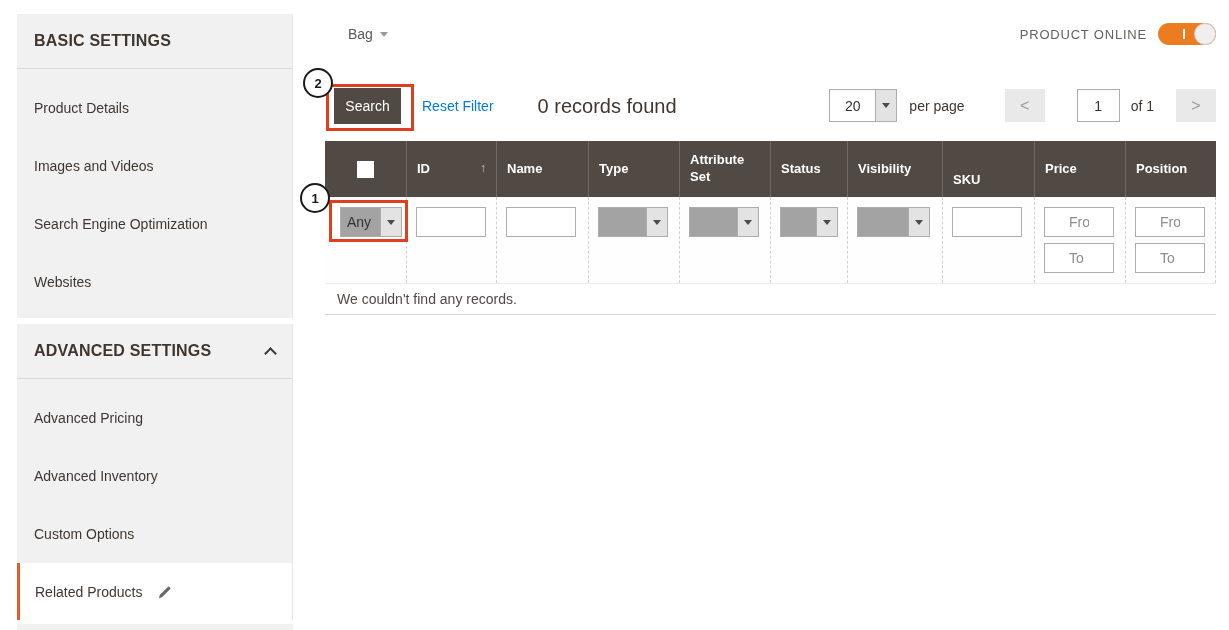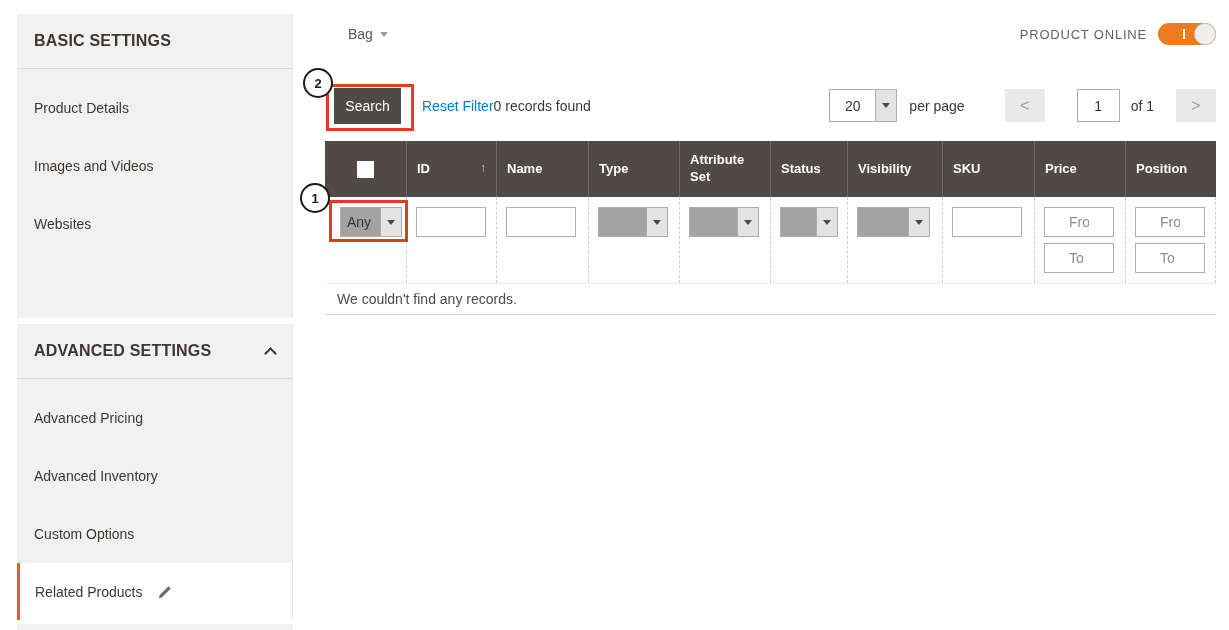--- a/index.html
+++ b/index.html
@@ -54,21 +54,21 @@
     background: #f0efee; border: 1px solid #cfccc9;
   }
 
   
   .toolbar { position: absolute; left: 334px; top: 88px; width: 882px; height: 36px; display: flex; align-items: center; }
   .search-btn {
     width: 67px; height: 36px; background: #514943; color: #ffffff; border: 1px solid #514943;
     font-size: 14px; font-family: inherit; cursor: pointer;
   }
   .reset-link { margin-left: 21px; font-size: 14px; color: #007bdb; text-decoration: none; cursor: pointer; }
-  .records-found { font-size: 14px; color: #41362f; }
+  .records-found { margin-left: 44px; font-size: 20px; color: #41362f; }
   .pager { position: absolute; right: 0; top: 1px; display: flex; align-items: center; }
   .mini-select { display: flex; height: 33px; border: 1px solid #adadad; background: #fff; cursor: pointer; }
   .mini-select .sel-value { display: flex; align-items: center; justify-content: center; font-size: 14px; color: #333; }
   .sel-arrow { width: 21px; background: #e3e3e3; border-left: 1px solid #adadad; display: flex; align-items: center; justify-content: center; }
   .sel-arrow .caret-down { border-top-color: #514943; border-left-width: 4px; border-right-width: 4px; }
   .pp-select .sel-value { width: 45px; }
   .per-page-label { font-size: 14px; color: #41362f; margin: 0 40px 0 12px; }
   .nav-btn {
     width: 40px; height: 33px; background: #e9e9e9; border: none; color: #9a9a9a;
     font-size: 16px; display: flex; align-items: center; justify-content: center; cursor: pointer; font-family: inherit;
@@ -84,21 +84,21 @@
   .grid-head { display: flex; background: #514943; height: 56px; }
   .gh-cell {
     display: flex; align-items: center; padding: 8px 10px;
     color: #fff; font-size: 13px; font-weight: bold; line-height: 1.3; cursor: pointer;
   }
   .gh-cell + .gh-cell { border-left: 1px solid rgba(255,255,255,0.18); }
   .gh-cell.sortable-id { justify-content: space-between; }
   .sort-arrow { color: #cfc9c4; font-size: 12px; font-weight: normal; }
   .sel-all { width: 17px; height: 17px; background: #fff; margin: 0 auto; cursor: pointer; }
   .c0 { width: 81px; } .c1 { width: 90px; } .c2 { width: 92px; } .c3 { width: 91px; }
-  .c4 { width: 91px; } .c5 { width: 77px; } .c6 { width: 95px; } .c7 { width: 92px; }
+  .c4 { width: 91px; } .c5 { width: 77px; } .c6 { width: 95px; } .c7 { width: 92px; align-items: flex-end; }
   .c8 { width: 91px; } .c9 { width: 91px; }
 
   .grid-filter { display: flex; height: 86px; background: #fefefe; }
   .gf-cell { padding: 10px 9px 0 9px; border-left: 1px dashed #d1d1d1; }
   .gf-cell:first-child { border-left: none; padding-left: 15px; }
   .gf-cell:last-child { border-right: 1px dashed #d1d1d1; }
   .f-input {
     width: 70px; height: 30px; border: 1px solid #adadad; padding: 0 24px;
     font-size: 14px; color: #333; font-family: inherit; background: #fff;
   }
@@ -135,20 +135,23 @@
     <span>BASIC SETTINGS</span>
   </div>
   <div class="side-list">
     <div class="side-item">
       <span>Product Details</span>
     </div>
     <div class="side-item">
       <span>Images and Videos</span>
     </div>
     <div class="side-item">
+      <span>Search Engine Optimization</span>
+    </div>
+    <div class="side-item">
       <span>Websites</span>
     </div>
   </div>
 </div>
 
 <div class="side-panel" style="top:324px; height:296px;">
   <div class="side-header">
     <span>ADVANCED SETTINGS</span>
     <span class="chevron-up"></span>
   </div>

